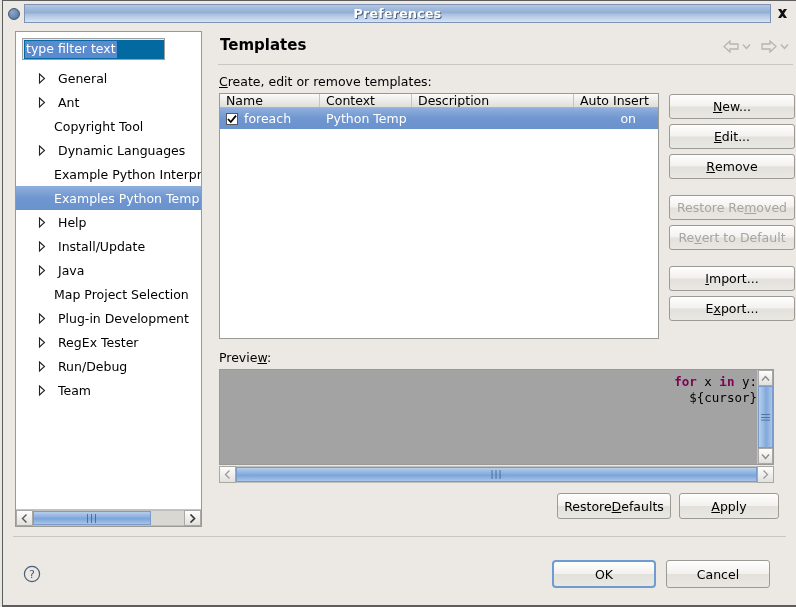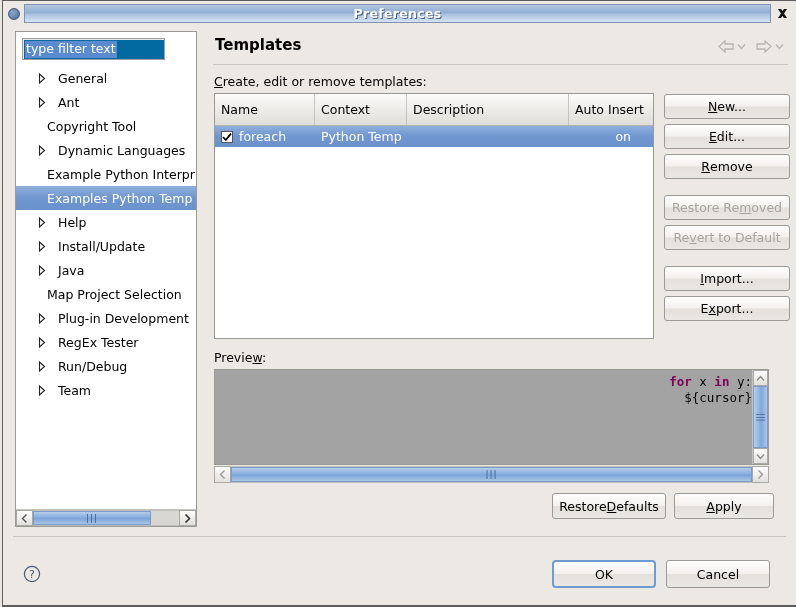--- a/index.html
+++ b/index.html
@@ -135,21 +135,21 @@
     color: #ffffff;
   }
   .tree-arrow {
     position: absolute;
     left: 22px;
     width: 10px; height: 12px;
     display: flex; align-items: center;
   }
   .tree-arrow svg { display: block; }
   .tree-label { margin-left: 22px; }
-  .tree-item.no-arrow .tree-label { margin-left: 11px; text-align: center; }
+  .tree-item.no-arrow .tree-label { margin-left: 18px; text-align: center; }
 
   
   .hscroll {
     height: 17px;
     display: flex;
     align-items: stretch;
     background: #efeeec;
     border-top: 1px solid #c3c3bf;
   }
   .sb-btn {
@@ -218,21 +218,21 @@
     height: 246px;
     background: #ffffff;
     border: 1px solid #9a9a95;
     margin-left: 3px;
     display: flex;
     flex-direction: column;
     overflow: hidden;
   }
   .thead {
     display: flex;
-    height: 32px;
+    height: 14px;
     background: linear-gradient(to bottom,#fbfaf9,#ebe9e5 60%,#e0ded9);
     border-bottom: 1px solid #b4b2ad;
     flex: 0 0 auto;
   }
   .th {
     display: flex;
     align-items: center;
     padding-left: 6px;
     font-size: 12.5px;
     border-right: 1px solid #c6c4bf;

